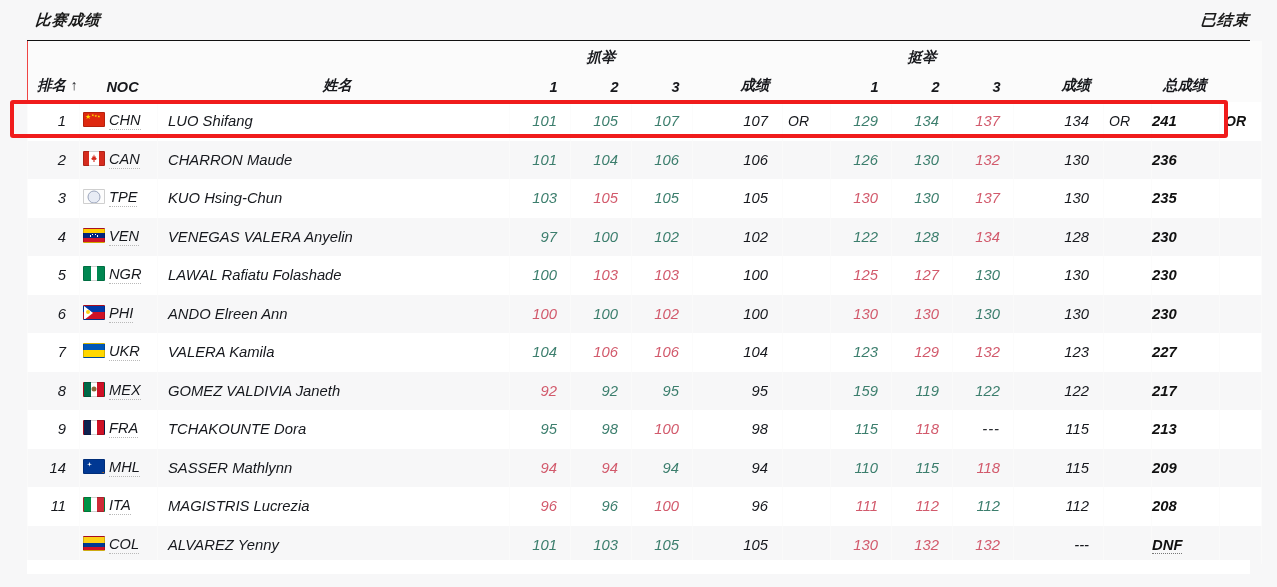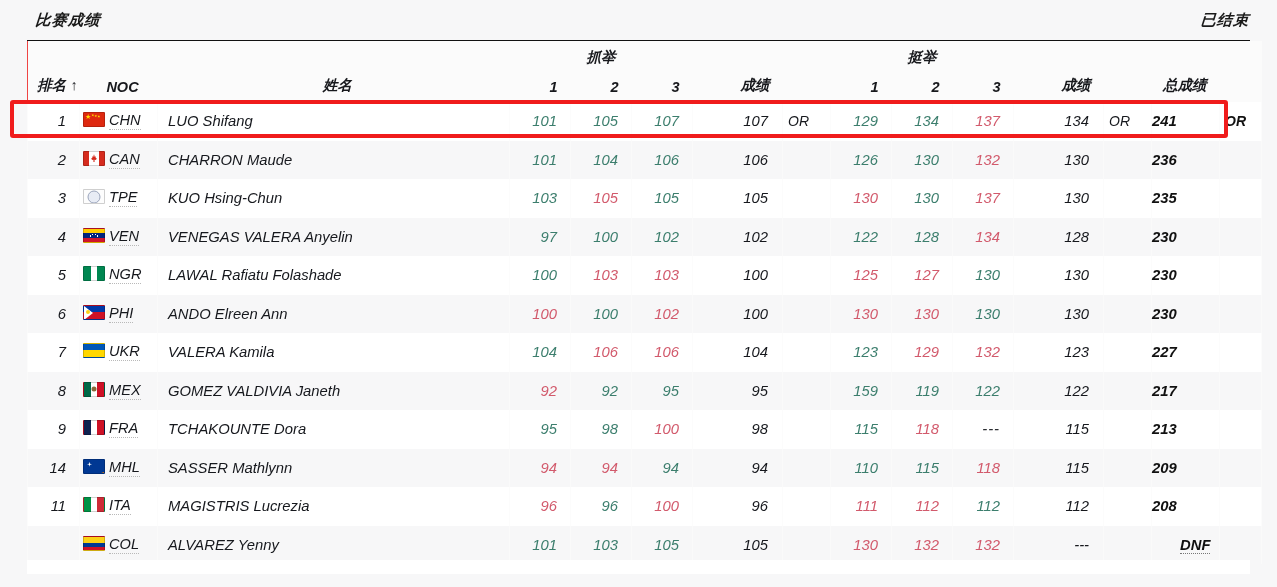--- a/index.html
+++ b/index.html
@@ -86,21 +86,21 @@
   td.att{text-align:right;padding-right:13px;}
   td.res{text-align:right;padding-right:14px;color:#16181d;}
   td.ortag{text-align:left;padding-left:5px;color:#16181d;font-size:14px;}
   td.tot{text-align:left;padding-right:11px;font-weight:700;color:#111;}
   td.tor{text-align:left;padding-left:5px;font-weight:700;color:#111;font-size:14px;}
 
   .good{color:#3c7e6d;}
   .bad{color:#d25a6c;}
   .none{color:#2b2d31;letter-spacing:1px;}
 
-  .abbr{border-bottom:1.5px dotted #777;margin-left:28px;}
+  .abbr{border-bottom:1.5px dotted #777;}
 
   
   .noc-inner{display:inline-flex;align-items:flex-start;gap:4px;}
   .flag{
     width:22px;height:15px;display:inline-block;
     border:0.5px solid rgba(0,0,0,.18);
     box-sizing:border-box;
     position:relative;overflow:hidden;flex:none;
     border-radius:1px;
   }

